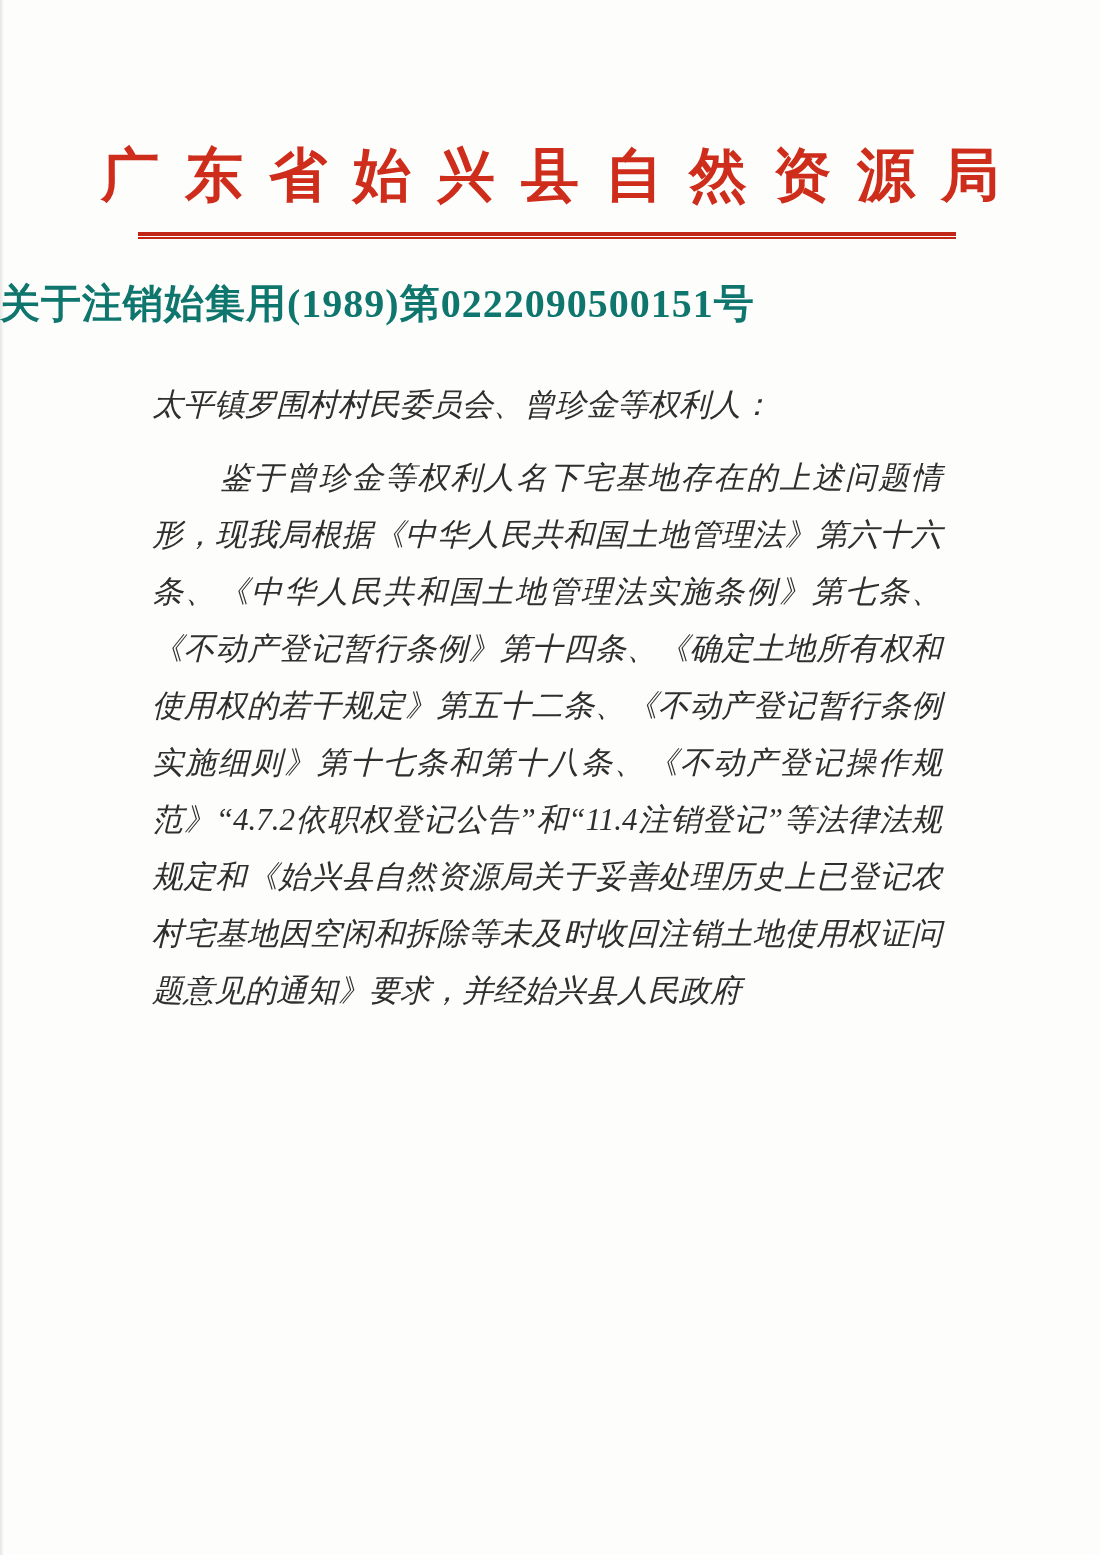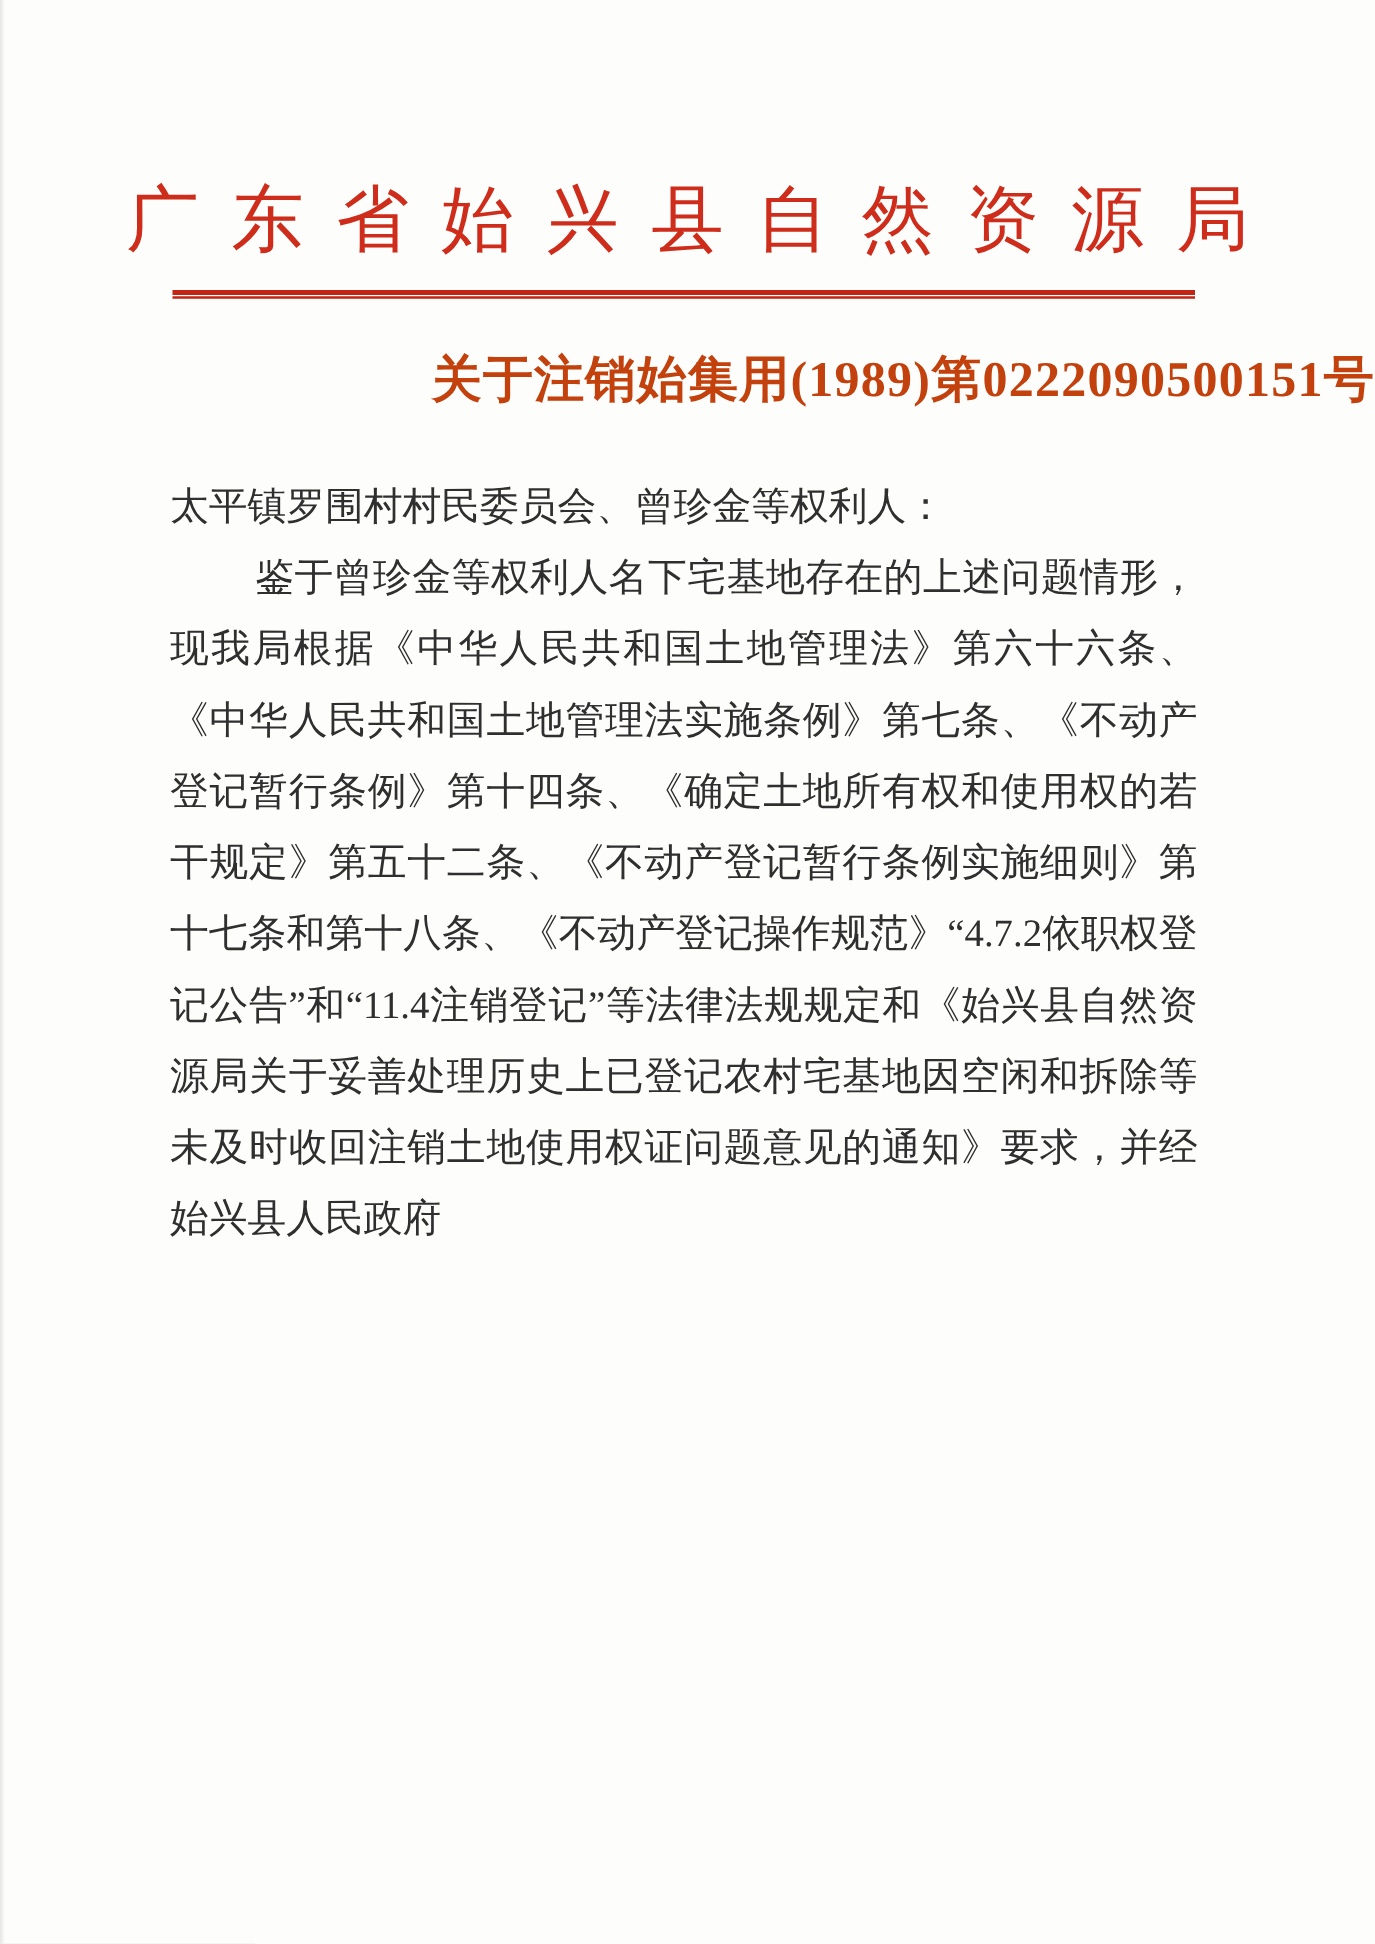--- a/index.html
+++ b/index.html
@@ -21,53 +21,54 @@
     left: 0; top: 0; bottom: 0;
     width: 4px;
     background: linear-gradient(to right, rgba(120,120,120,0.18), rgba(120,120,120,0));
     pointer-events: none;
   }
   .letterhead-title {
     margin: 140px 0 0 0;
     text-align: center;
     font-size: 58px;
     line-height: 72px;
-    font-weight: 400;
+    font-weight: 700;
     color: var(--letterhead-red, #cf2d1b);
     letter-spacing: 26px;
     text-indent: 26px; 
     white-space: nowrap;
   }
   .rule {
     width: 818px;
     margin: 20px auto 0 auto;
     margin-left: 138px;
     border-top: 4px solid var(--rule-red, #c22516);
     border-bottom: 2px solid var(--rule-red, #c22516);
     height: 1px;
     background: #fdfdfc;
   }
   .doc-title {
     margin-top: 38px;
-    text-align: right;
+    text-align: left;
     font-size: 40px;
     line-height: 53px;
     font-weight: 700;
-    color: #c2410c;
+    color: #0f766e;
     letter-spacing: 1px;
   }
   .body {
     margin: 46px 142px 0 136px;
     font-size: 31px;
     line-height: 57px;
     color: var(--body-text, #2f2f2f);
     text-align: justify;
   }
   .body p {
-    margin: 0;
+    margin: 16px;
+    font-style: italic;
   }
   .para {
     text-indent: 2.2em;
   }
 </style>
 </head>
 <body>
 
 <div class="page">
   <div class="scan-edge"></div>

